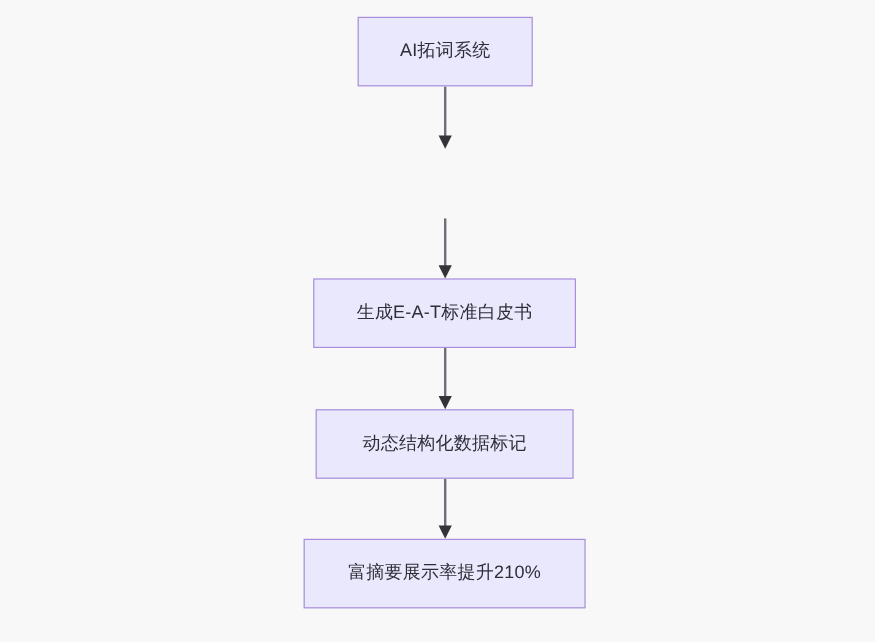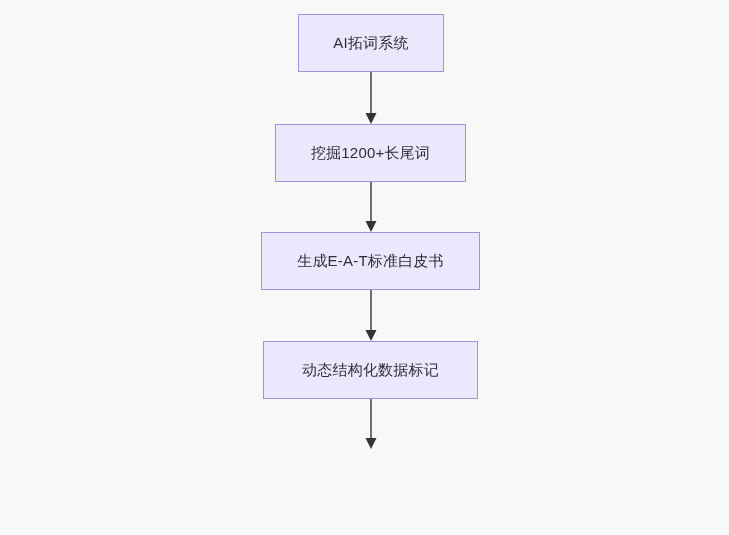--- a/index.html
+++ b/index.html
@@ -92,26 +92,26 @@
     <g>
       <line class="edge-line" x1="371" y1="399" x2="371" y2="440"></line>
       <polygon class="edge-head" points="371,449 365.5,438 376.5,438"></polygon>
     </g>
   </svg>
 
   <div class="flow-node node-1">
     <span class="flow-node-label">AI拓词系统</span>
   </div>
 
-  <div class="flow-node node-2">
-    <span class="flow-node-label">挖掘1200+长尾词</span>
-  </div>
 
   <div class="flow-node node-3">
     <span class="flow-node-label">生成E-A-T标准白皮书</span>
   </div>
 
   <div class="flow-node node-4">
     <span class="flow-node-label">动态结构化数据标记</span>
   </div>
 
+  <div class="flow-node node-5">
+    <span class="flow-node-label">富摘要展示率提升210%</span>
+  </div>
 
 </div>
 
 </body></html>

